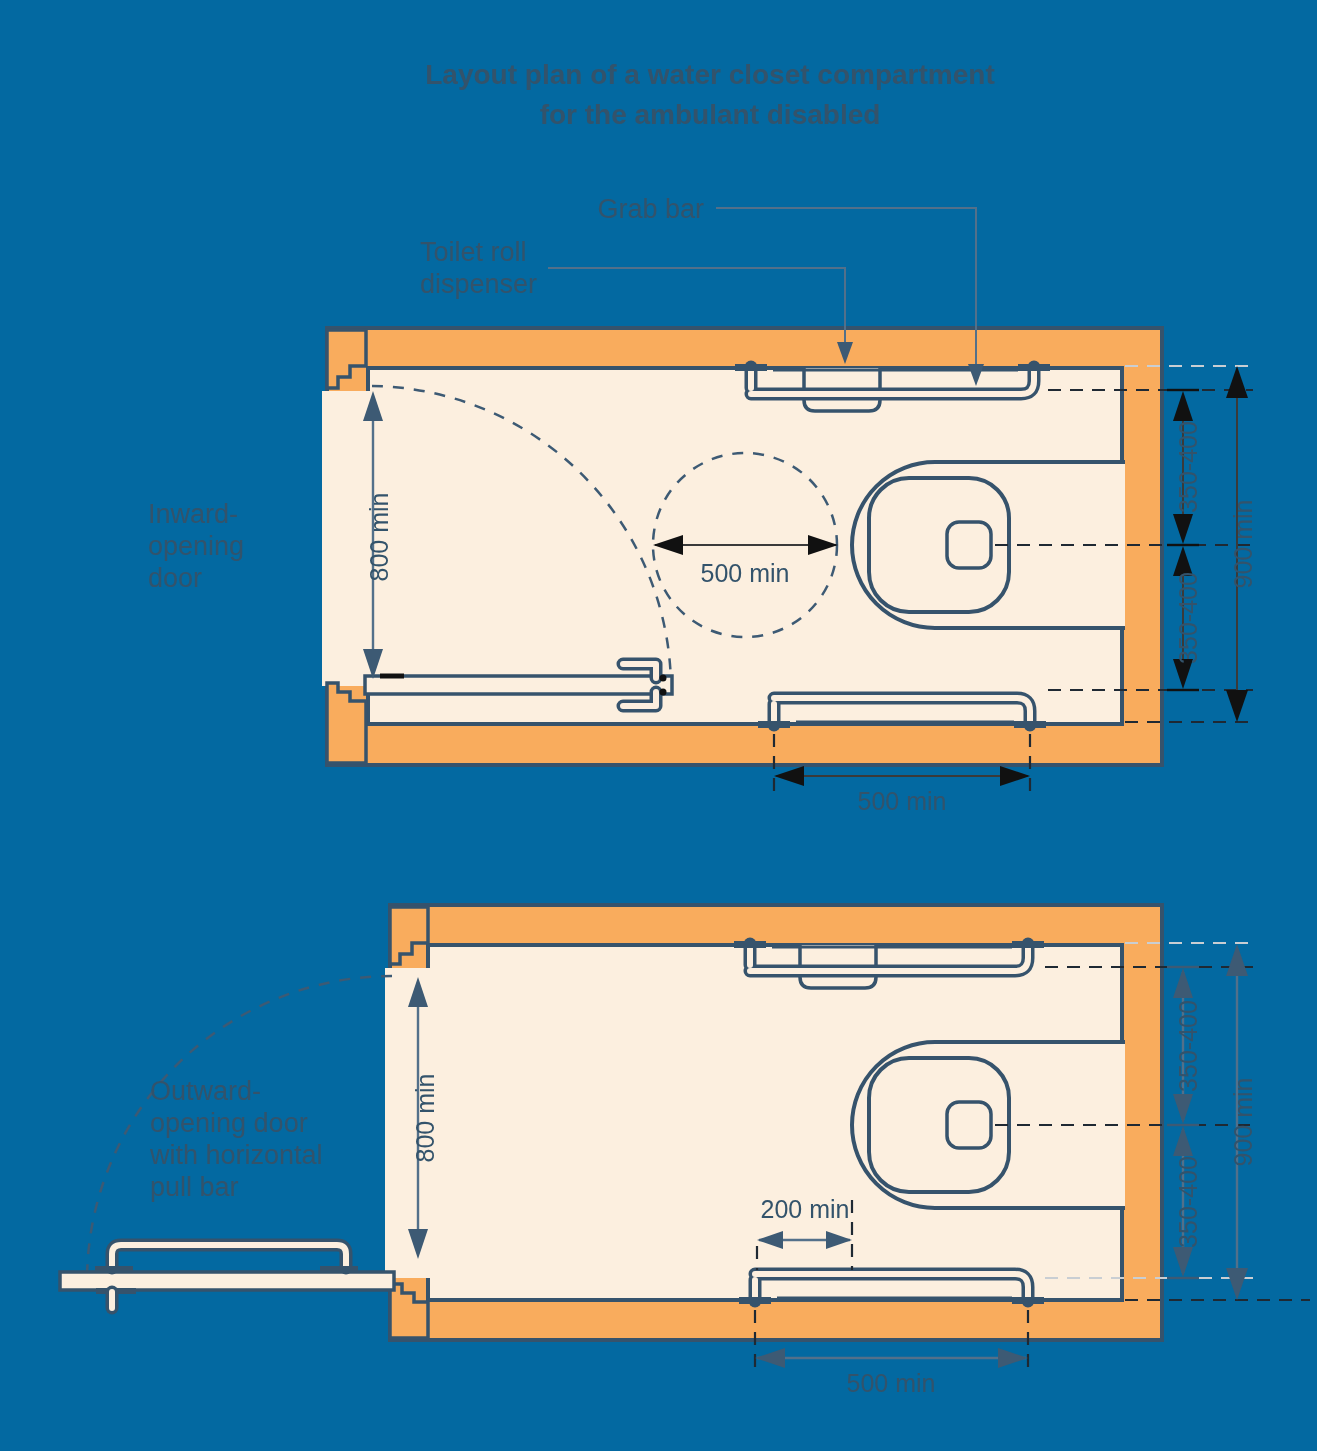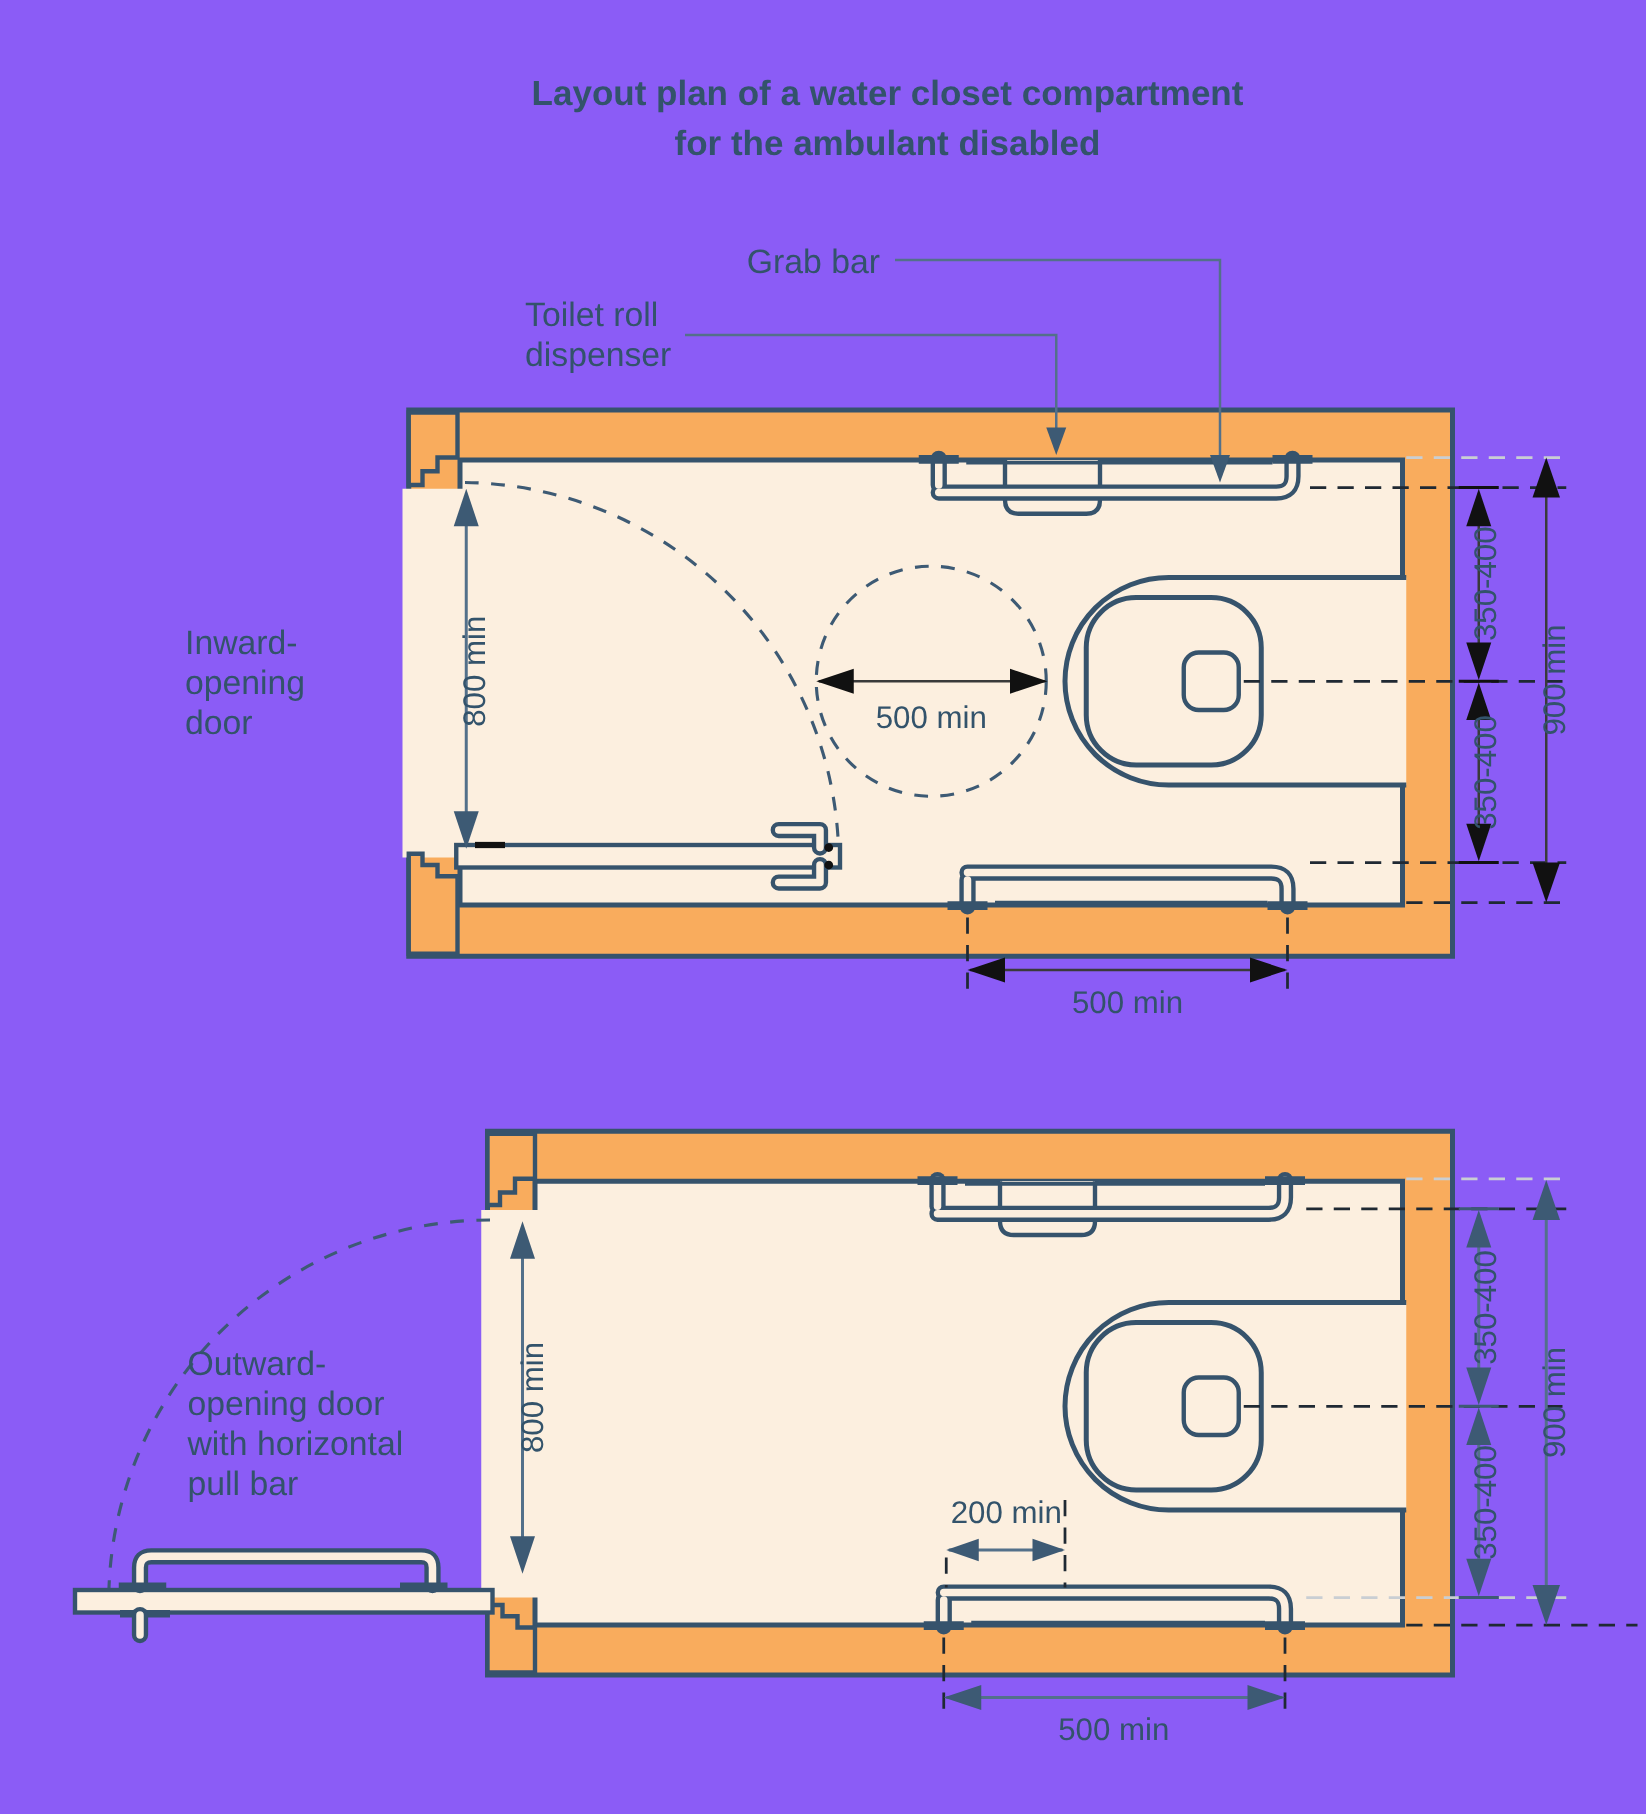--- a/index.html
+++ b/index.html
@@ -1,16 +1,16 @@
 <!DOCTYPE html>
 <html><head>
 <meta charset="utf-8">
 <style>
   html,body{margin:0;padding:0;background:#ffffff;}
-  .page{position:relative;width:1317px;height:1451px;background:#8b5cf6;
+  .page{position:relative;width:1317px;height:1451px;background:#0369a1;
         font-family:"Liberation Sans",sans-serif;overflow:hidden;}
   svg{position:absolute;left:0;top:0;}
   text{fill:#33536B;}
   .ttl{font-size:28px;font-weight:600;}
   .lbl{font-size:27px;font-weight:500;}
   .dim{font-size:25px;font-weight:500;}
   .wall{fill:#F9AC5D;stroke:#36536C;stroke-width:4;}
   .floor{fill:#FCEFDF;stroke:#36536C;stroke-width:4;}
   .gapfill{fill:#FCEFDF;stroke:none;}
   .stub{fill:#F9AC5D;stroke:#36536C;stroke-width:3.5;stroke-linejoin:miter;}

